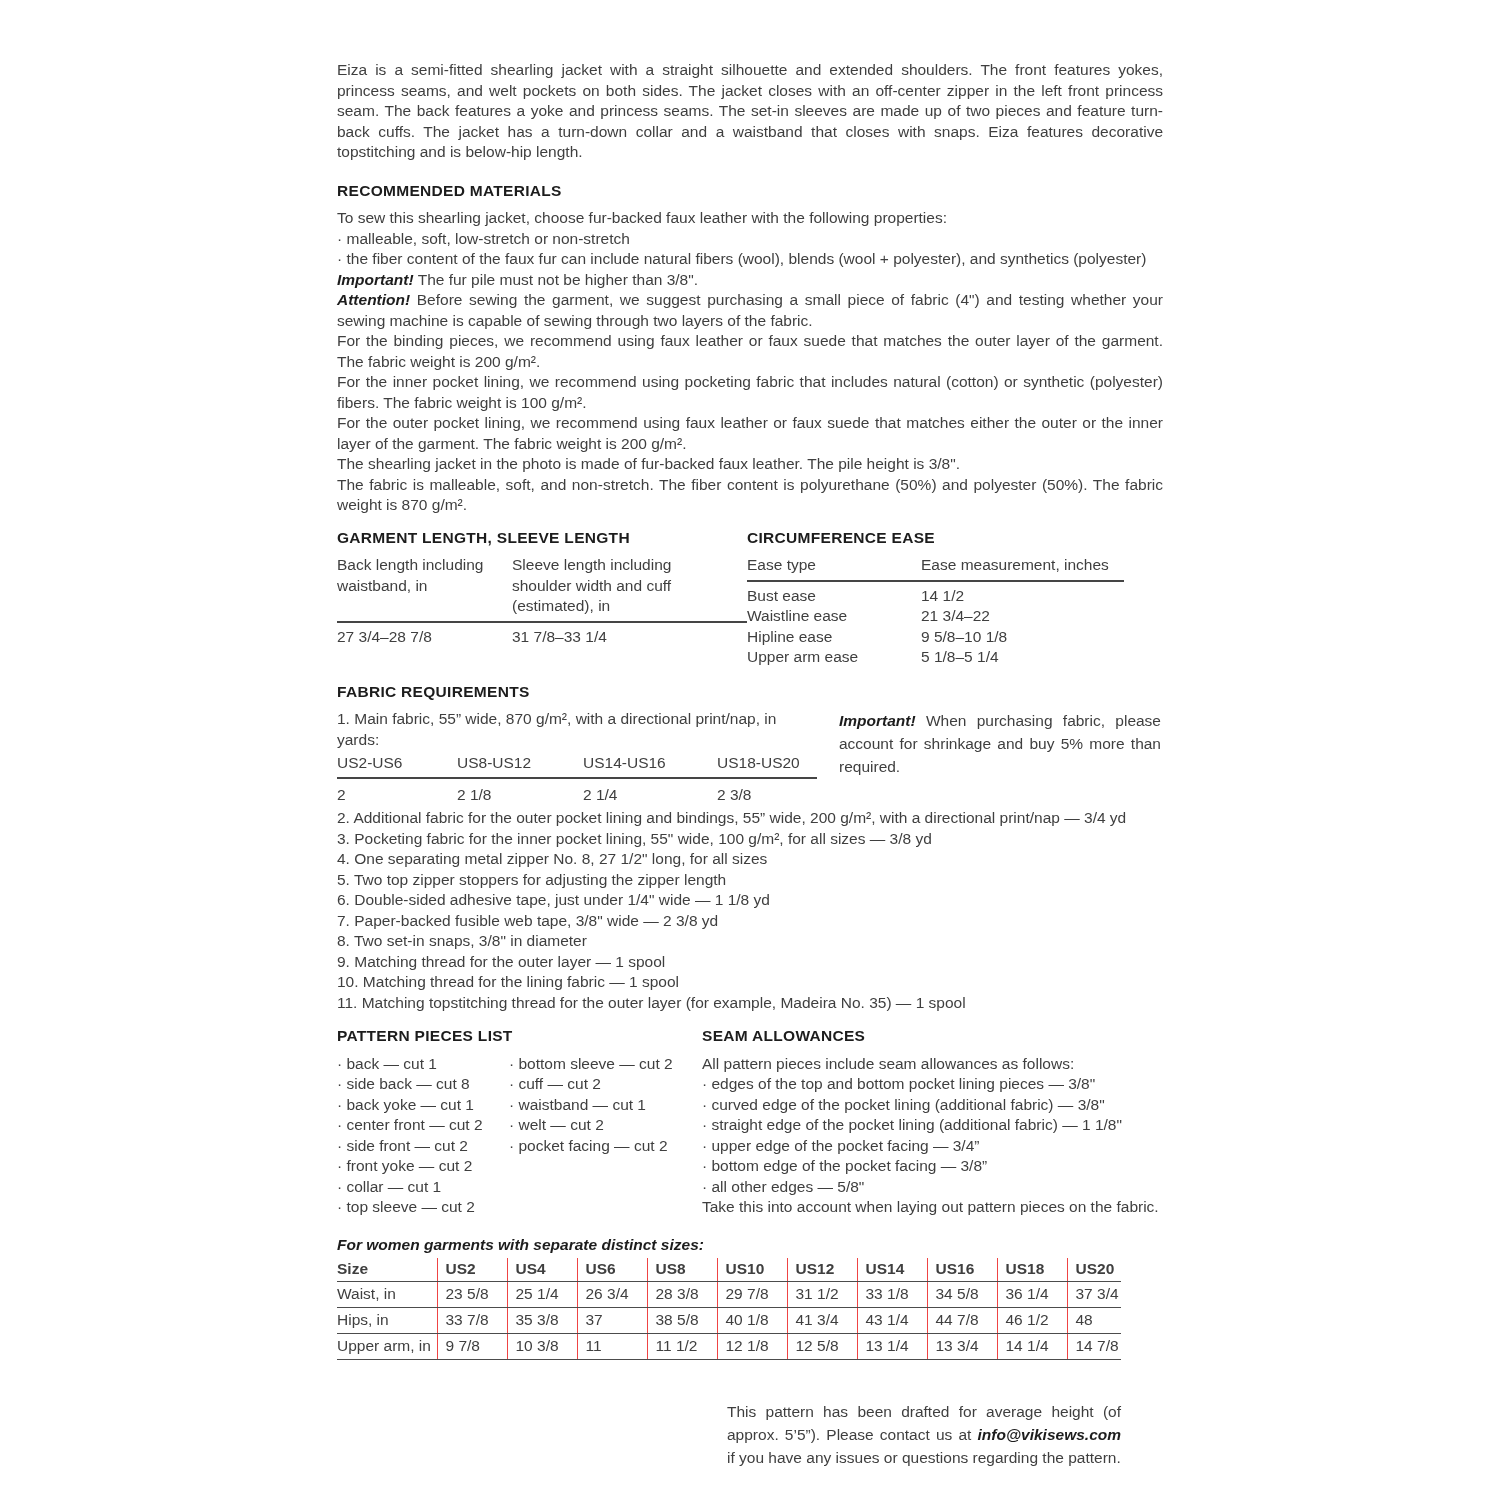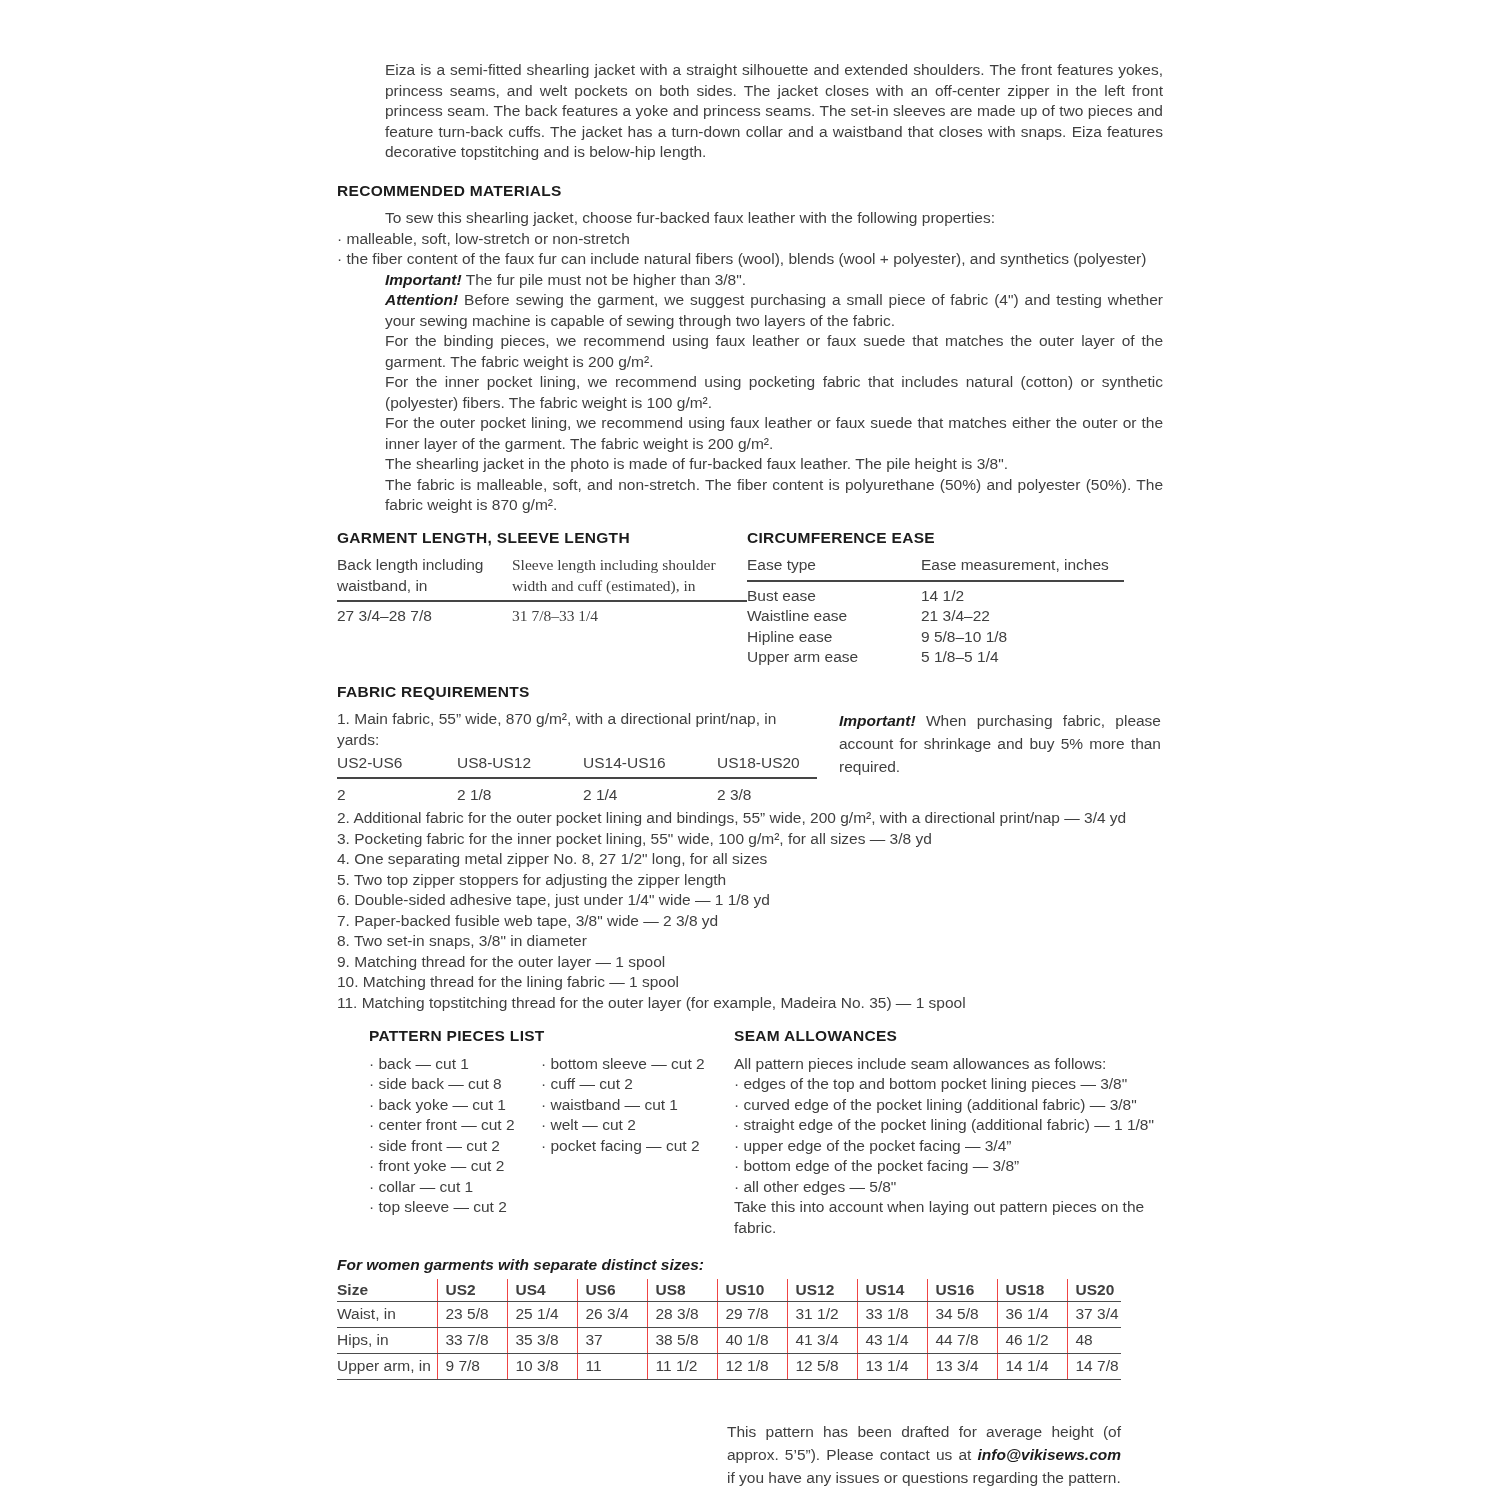--- a/index.html
+++ b/index.html
@@ -3,50 +3,50 @@
 <meta charset="utf-8">
 <style>
   html,body { margin:0; padding:0; background:#ffffff; }
   .page {
     position:relative; width:1500px; height:1500px; background:#ffffff;
     font-family:"Liberation Sans","DejaVu Sans",sans-serif;
     color:#3f3f3f; font-size:15.5px; line-height:20.5px;
   }
   .content { position:absolute; left:337px; top:60px; width:826px; }
   p { margin:0; }
-  .just { text-align:justify;margin-left:48px; }
+  .just { text-align:justify; }
   .h { font-weight:700; color:#1c1c1c; letter-spacing:0.3px; margin-bottom:7px; }
   .bi { font-weight:700; font-style:italic; color:#1d1d1d; }
 
   .sec-materials { margin-top:18px; }
 
   
   .two-tables { display:flex; margin-top:12px; }
   .gl { width:410px; }
   .ease { width:377px; }
   .thead-row { display:flex; border-bottom:2px solid #454545; padding-bottom:4px; }
   .gl .c1 { width:163px; padding-right:12px; }
-  .gl .c2 { width:214px;font-family:Liberation Serif, serif; }
+  .gl .c2 { width:214px; }
   .val-row { display:flex; padding-top:4px; }
   .ease-head .c1 { width:174px; }
   .ease-head .c2 { width:193px; }
   .ease-grid { display:grid; grid-template-columns:174px 193px; padding-top:4px; }
 
   
   .sec-fabric { margin-top:14px; }
   .fabric-row { display:flex; }
   .fabric-left { width:480px; }
   .fr-cols { display:grid; grid-template-columns:120px 126px 134px 98px; }
   .fr-head { border-bottom:2px solid #454545; padding-bottom:3px; margin-top:3px; }
   .fr-vals { padding-top:6px; }
   .fabric-note { margin-left:22px; width:322px; text-align:justify; line-height:23px; }
   .items { margin-top:3px; }
 
   
-  .pieces-row { display:flex; margin-top:13px;margin-left:32px; }
+  .pieces-row { display:flex; margin-top:13px; }
   .pieces { width:365px; }
   .pieces-cols { display:flex; }
   .p-col1 { width:172px; }
   .p-col2 { width:193px; }
   .seams { width:459px; }
 
   
   .sizes-note { margin-top:17px; }
   table.sizes { border-collapse:collapse; table-layout:fixed; width:784px; margin-top:3px; }
   table.sizes td {

